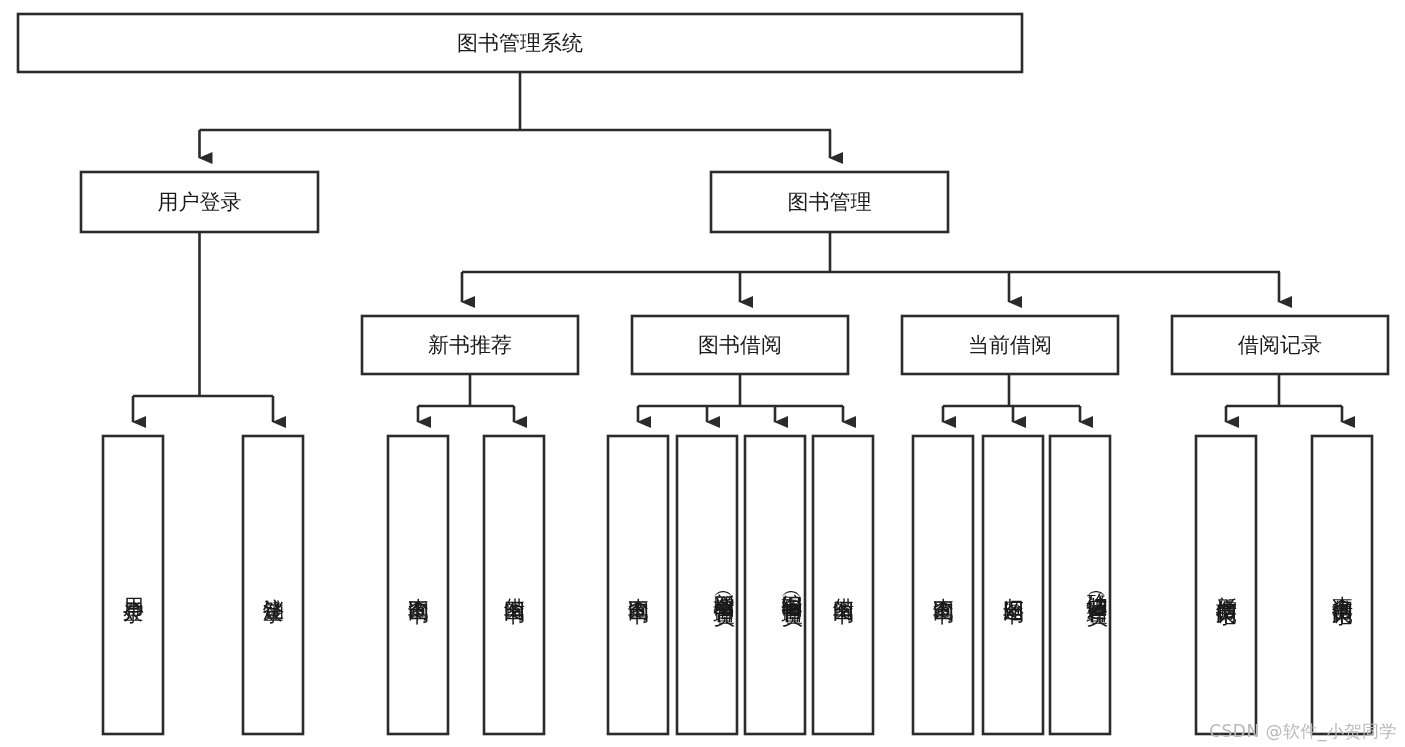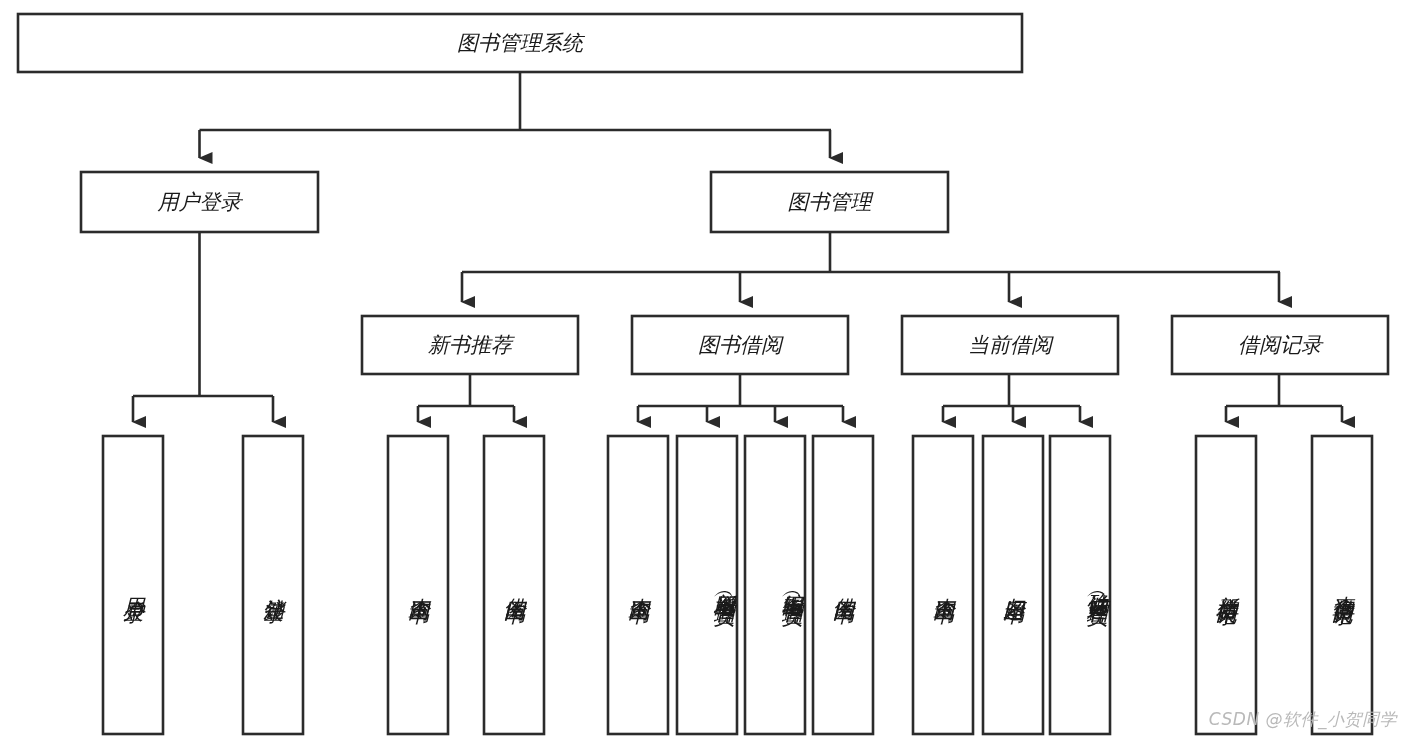--- a/index.html
+++ b/index.html
@@ -11,21 +11,20 @@
     width: 1405px;
     height: 747px;
     font-family: "DejaVu Sans", "Liberation Sans", sans-serif;
     overflow: hidden;
   }
   #diagram-root {
     position: relative;
     width: 1405px;
     height: 747px;
     background: #ffffff;
-    font-style: italic;
   }
   svg.diagram-svg {
     position: absolute;
     left: 0;
     top: 0;
     width: 1405px;
     height: 747px;
   }
   .node-box {
     fill: #ffffff;
@@ -59,21 +58,21 @@
     font-size: 21px;
     line-height: 1.28;
     color: #1a1a1a;
     letter-spacing: 2px;
     white-space: nowrap;
     pointer-events: none;
   }
   .watermark {
     position: absolute;
     right: 8px;
-    bottom: 16px;
+    bottom: 4px;
     font-family: "DejaVu Sans", "Liberation Sans", sans-serif;
     font-size: 17px;
     color: #b9b9b9;
     white-space: nowrap;
     letter-spacing: 0.5px;
   }
 </style>
 </head>
 <body>
 

